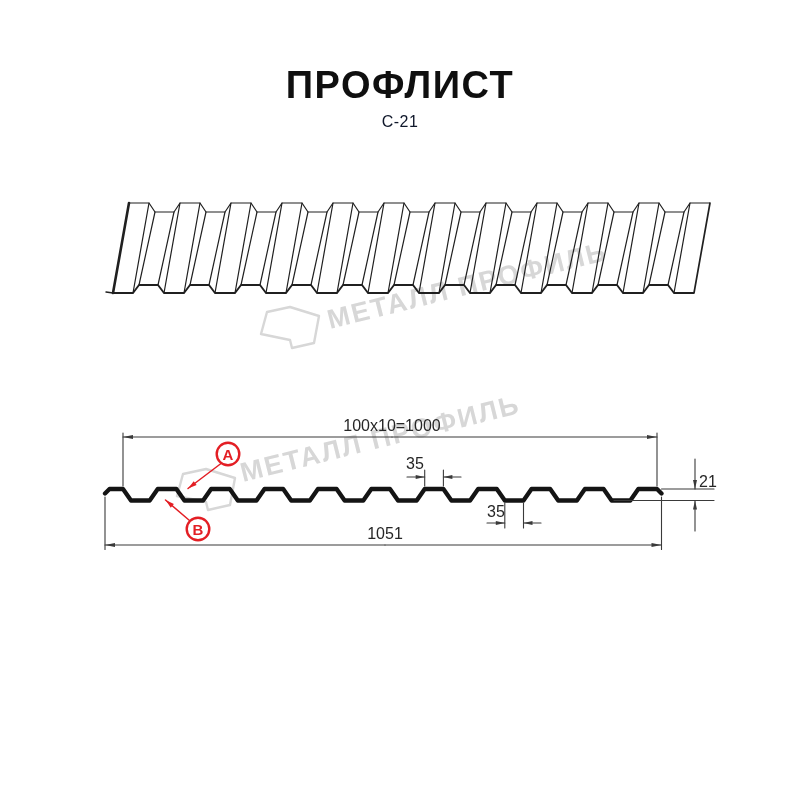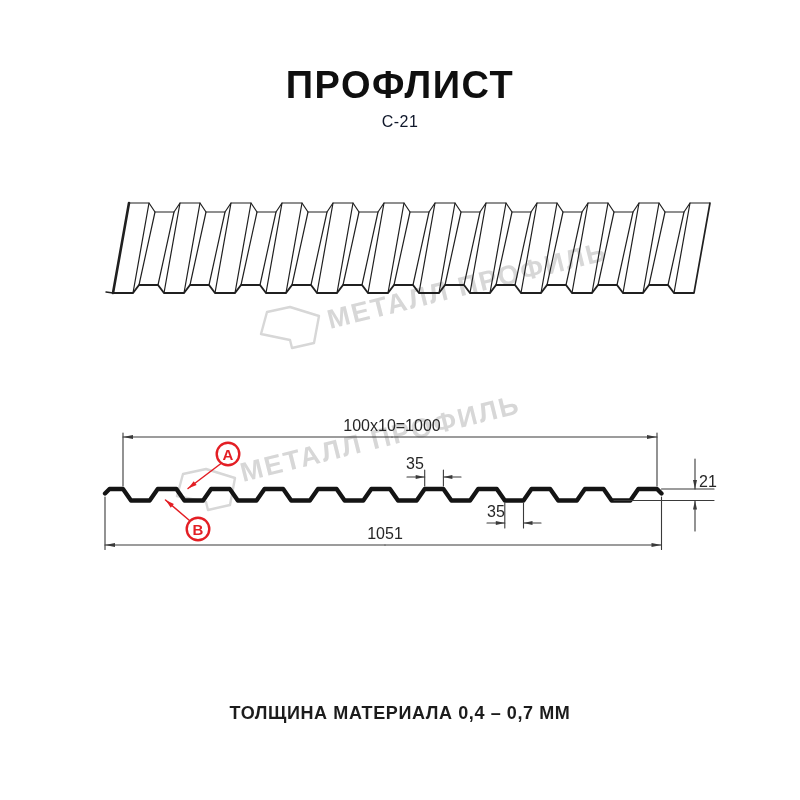--- a/index.html
+++ b/index.html
@@ -144,14 +144,13 @@
     <g>
       <circle cx="228" cy="454" r="11.3" fill="none" stroke="#e31e24" stroke-width="2.4"></circle>
       <text class="callout-letter" x="228" y="459.5" text-anchor="middle">A</text>
     </g>
     <g>
       <circle cx="198" cy="529" r="11.3" fill="none" stroke="#e31e24" stroke-width="2.4"></circle>
       <text class="callout-letter" x="198" y="534.5" text-anchor="middle">B</text>
     </g>
   </svg>
 
-  <div class="footer">ТОЛЩИНА МАТЕРИАЛА 0,4 – 0,7 ММ</div>
 </div>
 
 </body></html>

